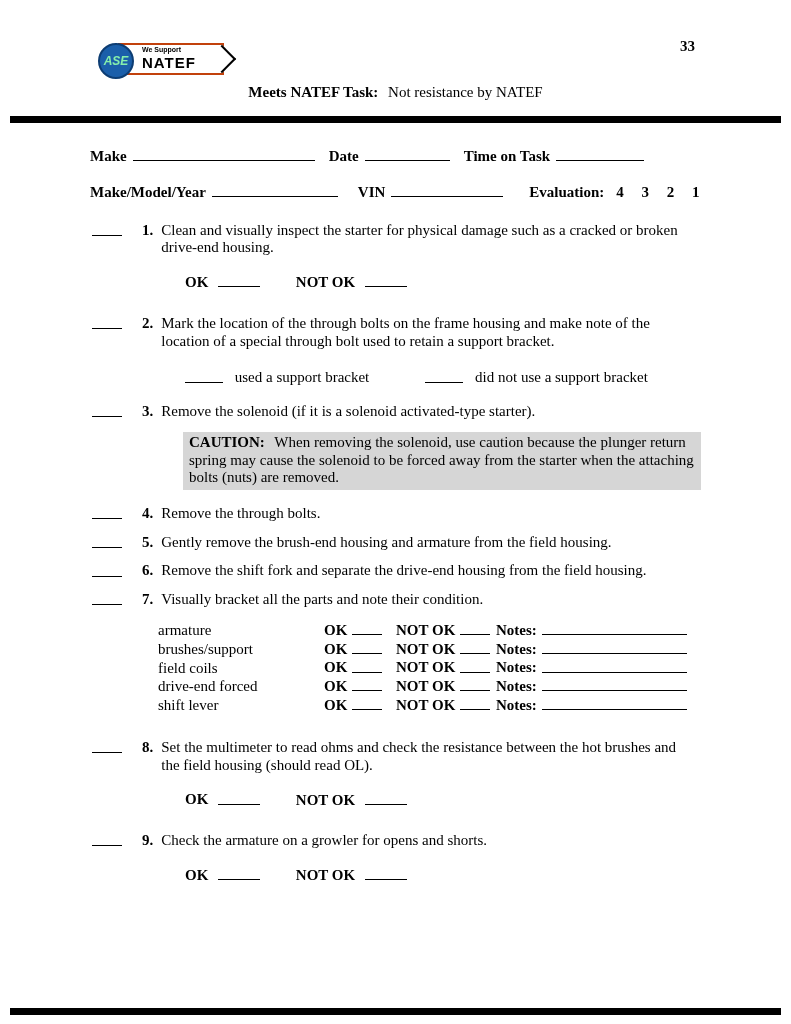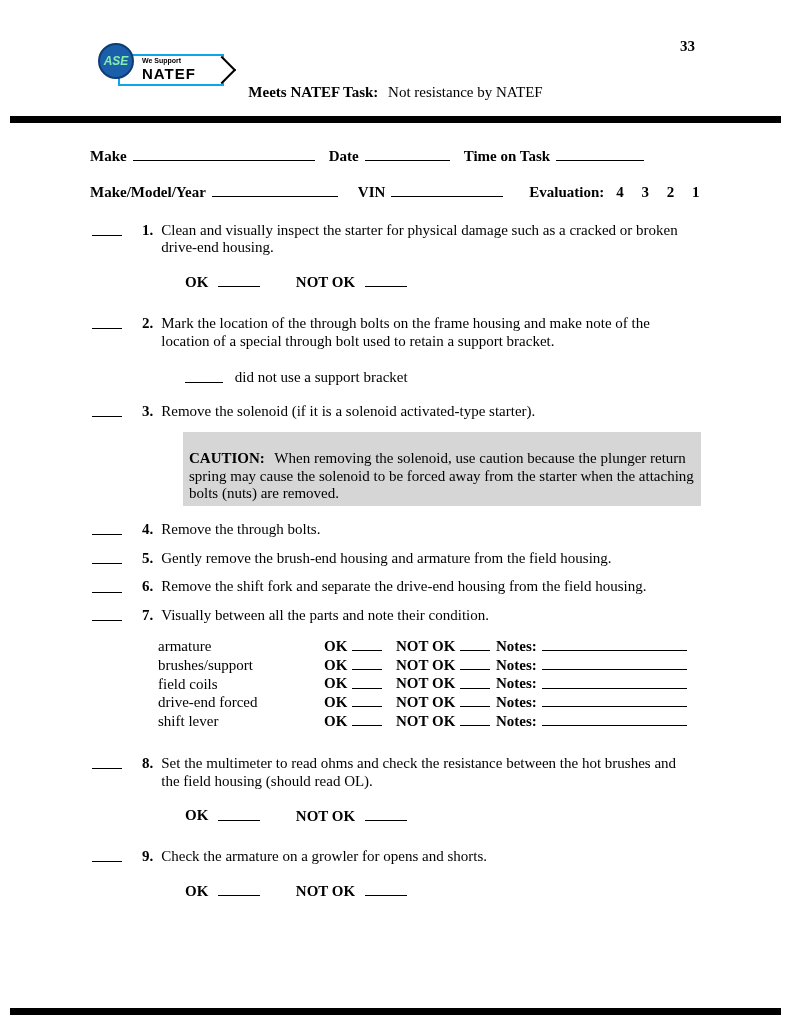--- a/index.html
+++ b/index.html
@@ -31,23 +31,23 @@
   .ase-circle {
     position: absolute; left: 0; top: 5px;
     width: 36px; height: 36px; border-radius: 50%;
     background: #1b5faa; color: #86efac;
     display: flex; align-items: center; justify-content: center;
     font-family: "Liberation Sans", sans-serif;
     font-style: italic; font-weight: bold; font-size: 12px;
     border: 2px solid #0d3d73; z-index: 2;
   }
   .banner {
-    position: absolute; left: 20px; top: 16px;
+    position: absolute; left: 20px; top: 5px;
     width: 106px; height: 32px;
-    border: 2px solid #0ea5e9; background: #fff;
+    border: 2px solid #c2410c; background: #fff;
     padding: 1px 4px 8px 22px;
   }
   .banner:after {
     content: ""; position: absolute; right: -10px; top: 50%;
     width: 18px; height: 18px;
     transform: translateY(-50%) rotate(45deg);
     border-top: 2px solid #000; border-right: 2px solid #000;
     background: #fff;
   }
   .we-support { font-family:"Liberation Sans",sans-serif; font-weight:bold; font-size:7px; }
@@ -89,21 +89,21 @@
   .ok-line { margin:16px 0 23px 95px; }
   .ok-line .ml32 { margin-left:32px; }
 
   .bracket-line { display:flex; margin:18px 0 16px 95px; }
   .bracket-opt + .bracket-opt { margin-left:56px; }
 
   .caution {
     background:#d6d6d6;
     width:518px;
     margin:8px 0 15px 93px;
-    padding:18px 6px 3px 6px;
+    padding:2px 6px 3px 6px;
   }
   .caution .cl { margin-right:6px; }
 
   
   .parts { margin:12px 0 24px 68px; }
   .part-row { display:grid; grid-template-columns:166px 72px 100px 200px; align-items:baseline; line-height:17.6px; }
   .part-row .blank { margin-left:5px; }
 </style>
 </head>
 <body>
@@ -161,20 +161,24 @@
     </div>
 
     <div class="task">
       <span class="blank w30 lead"></span>
       <span class="task-num">2.</span>
       <span class="task-text">Mark the location of the through bolts on the frame housing and make note of the location of a special through bolt used to retain a support bracket.</span>
     </div>
     <div class="bracket-line">
       <span class="bracket-opt">
         <span class="blank w38 lead"></span>
+        <span>used a support bracket</span>
+      </span>
+      <span class="bracket-opt">
+        <span class="blank w38 lead"></span>
         <span>did not use a support bracket</span>
       </span>
     </div>
 
     <div class="task">
       <span class="blank w30 lead"></span>
       <span class="task-num">3.</span>
       <span class="task-text">Remove the solenoid (if it is a solenoid activated-type starter).</span>
     </div>
     <div class="caution">
@@ -196,21 +200,21 @@
 
     <div class="task">
       <span class="blank w30 lead"></span>
       <span class="task-num">6.</span>
       <span class="task-text">Remove the shift fork and separate the drive-end housing from the field housing.</span>
     </div>
 
     <div class="task">
       <span class="blank w30 lead"></span>
       <span class="task-num">7.</span>
-      <span class="task-text">Visually between all the parts and note their condition.</span>
+      <span class="task-text">Visually bracket all the parts and note their condition.</span>
     </div>
 
     <div class="parts">
       <div class="part-row">
         <span>armature</span>
         <span><span class="b">OK</span><span class="blank w30"></span></span>
         <span><span class="b">NOT OK</span><span class="blank w30"></span></span>
         <span><span class="b">Notes:</span><span class="blank w145"></span></span>
       </div>
       <div class="part-row">

